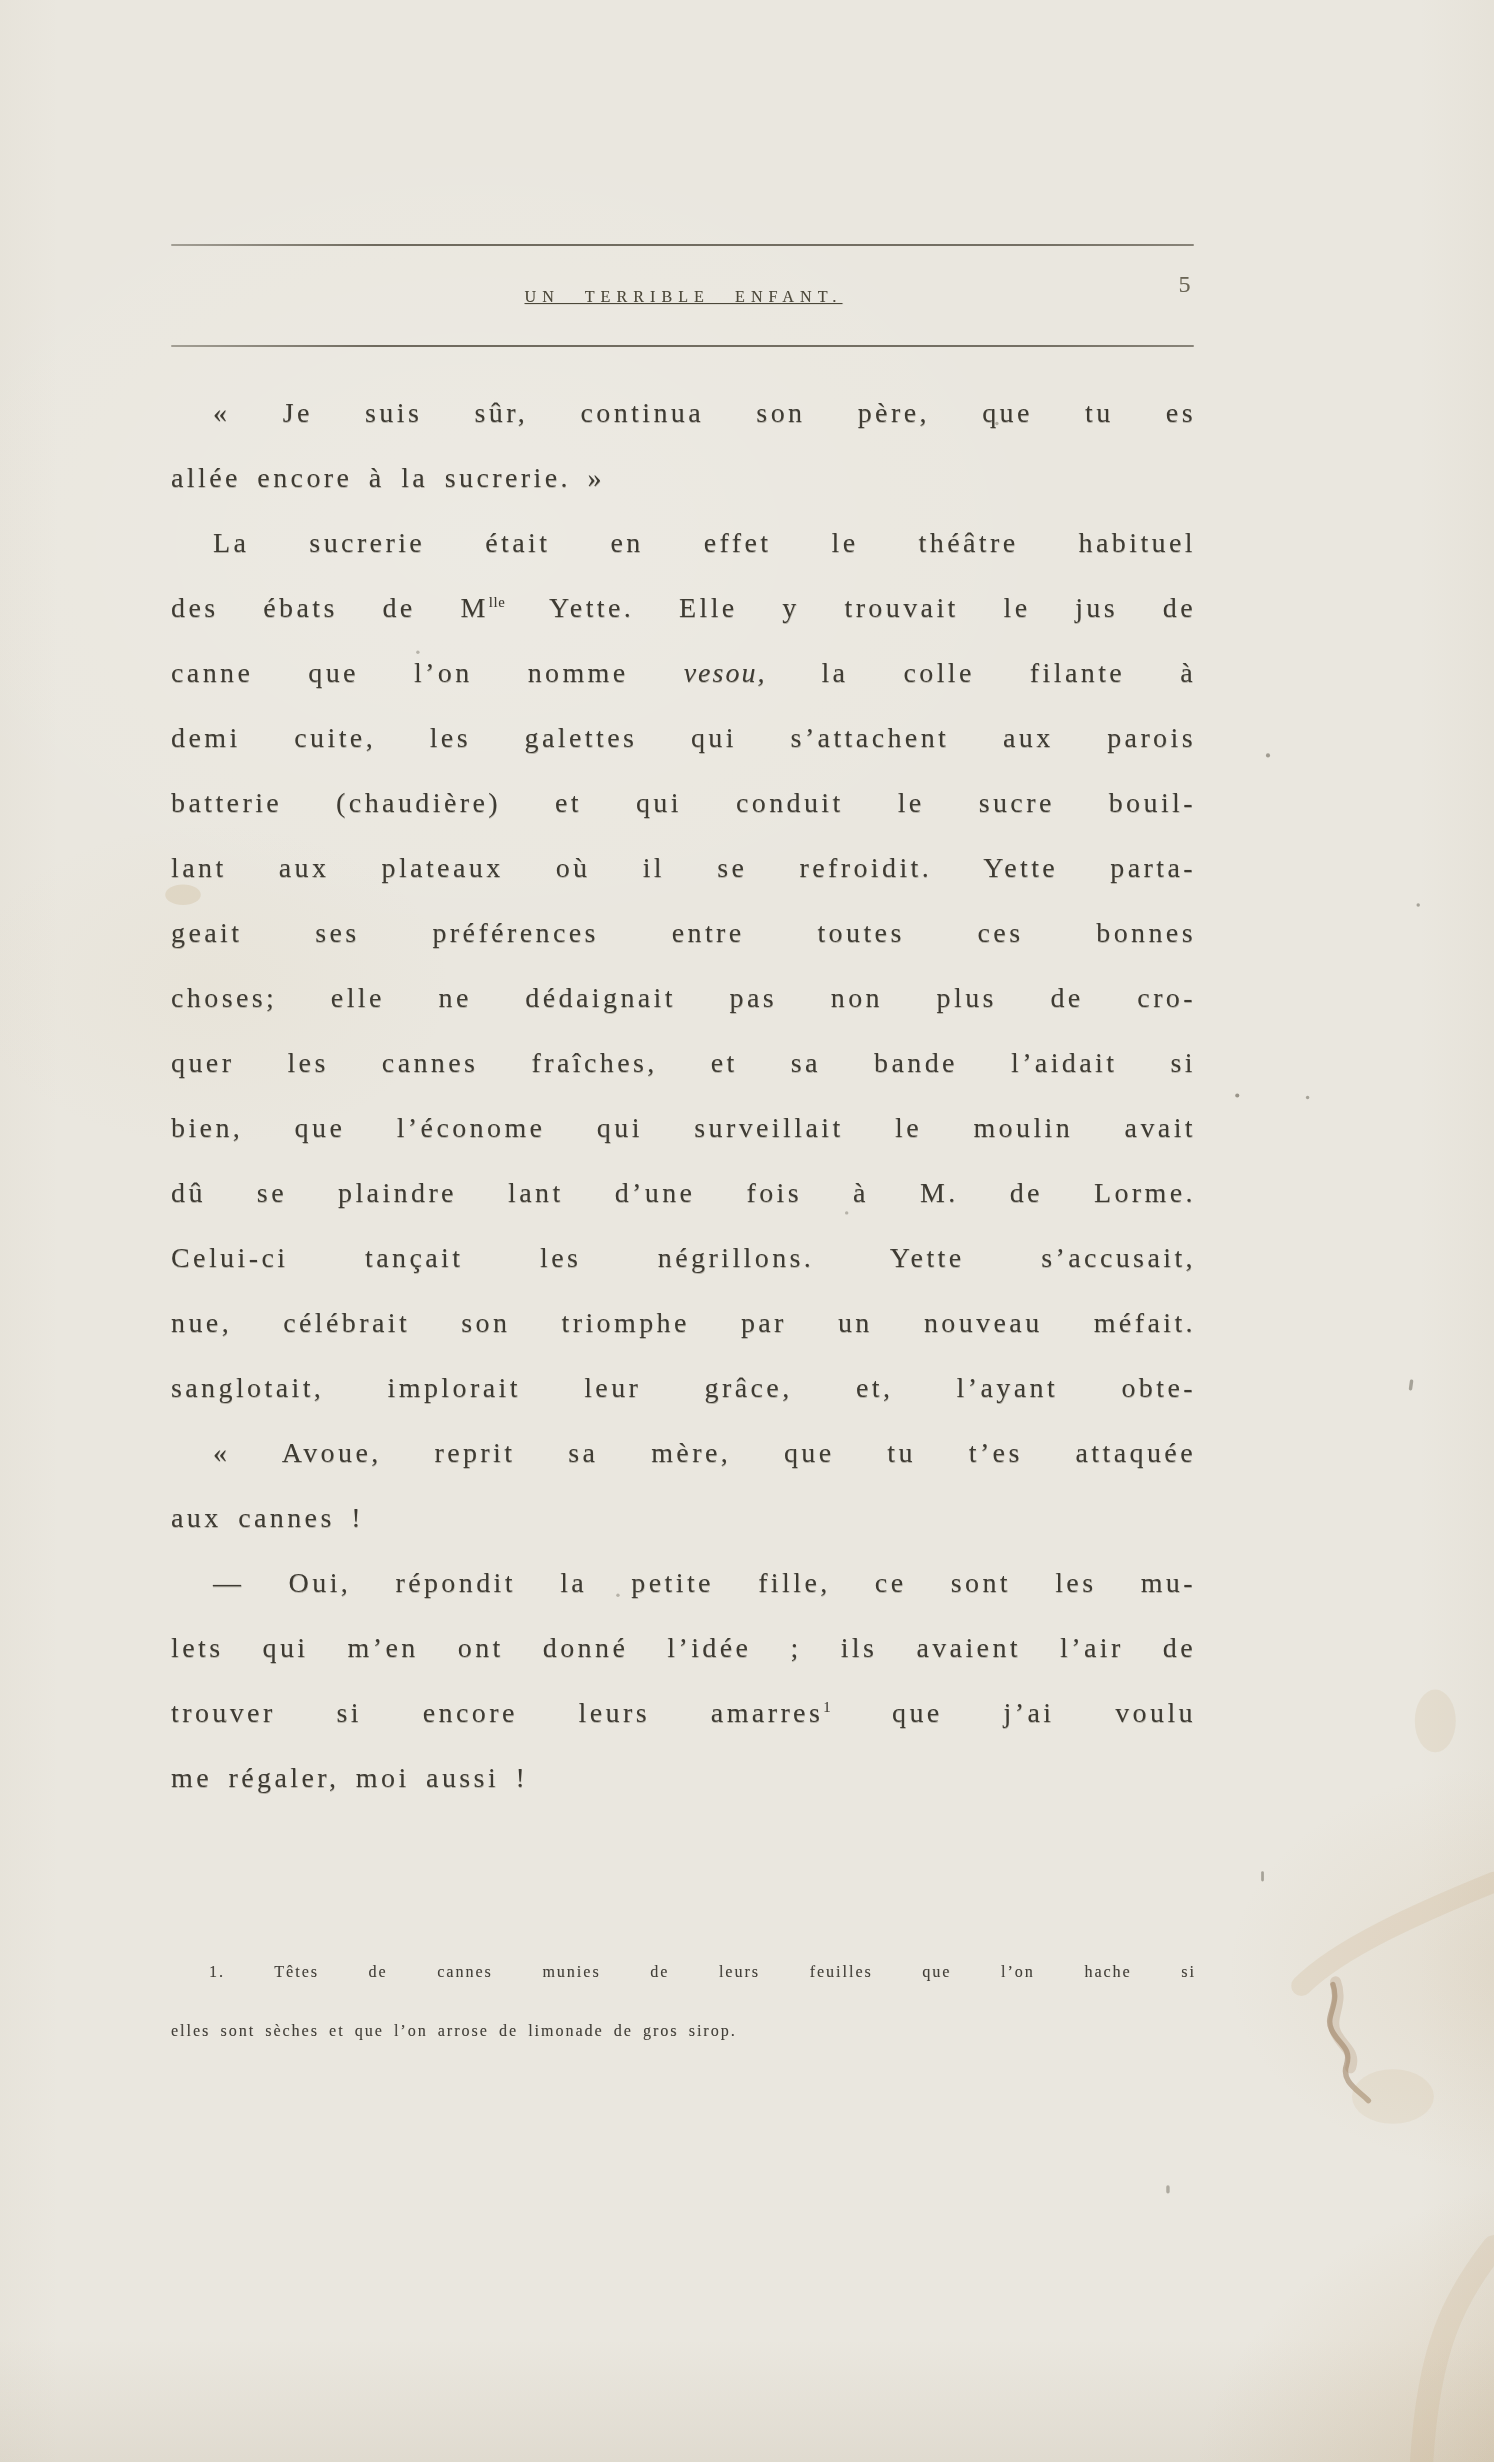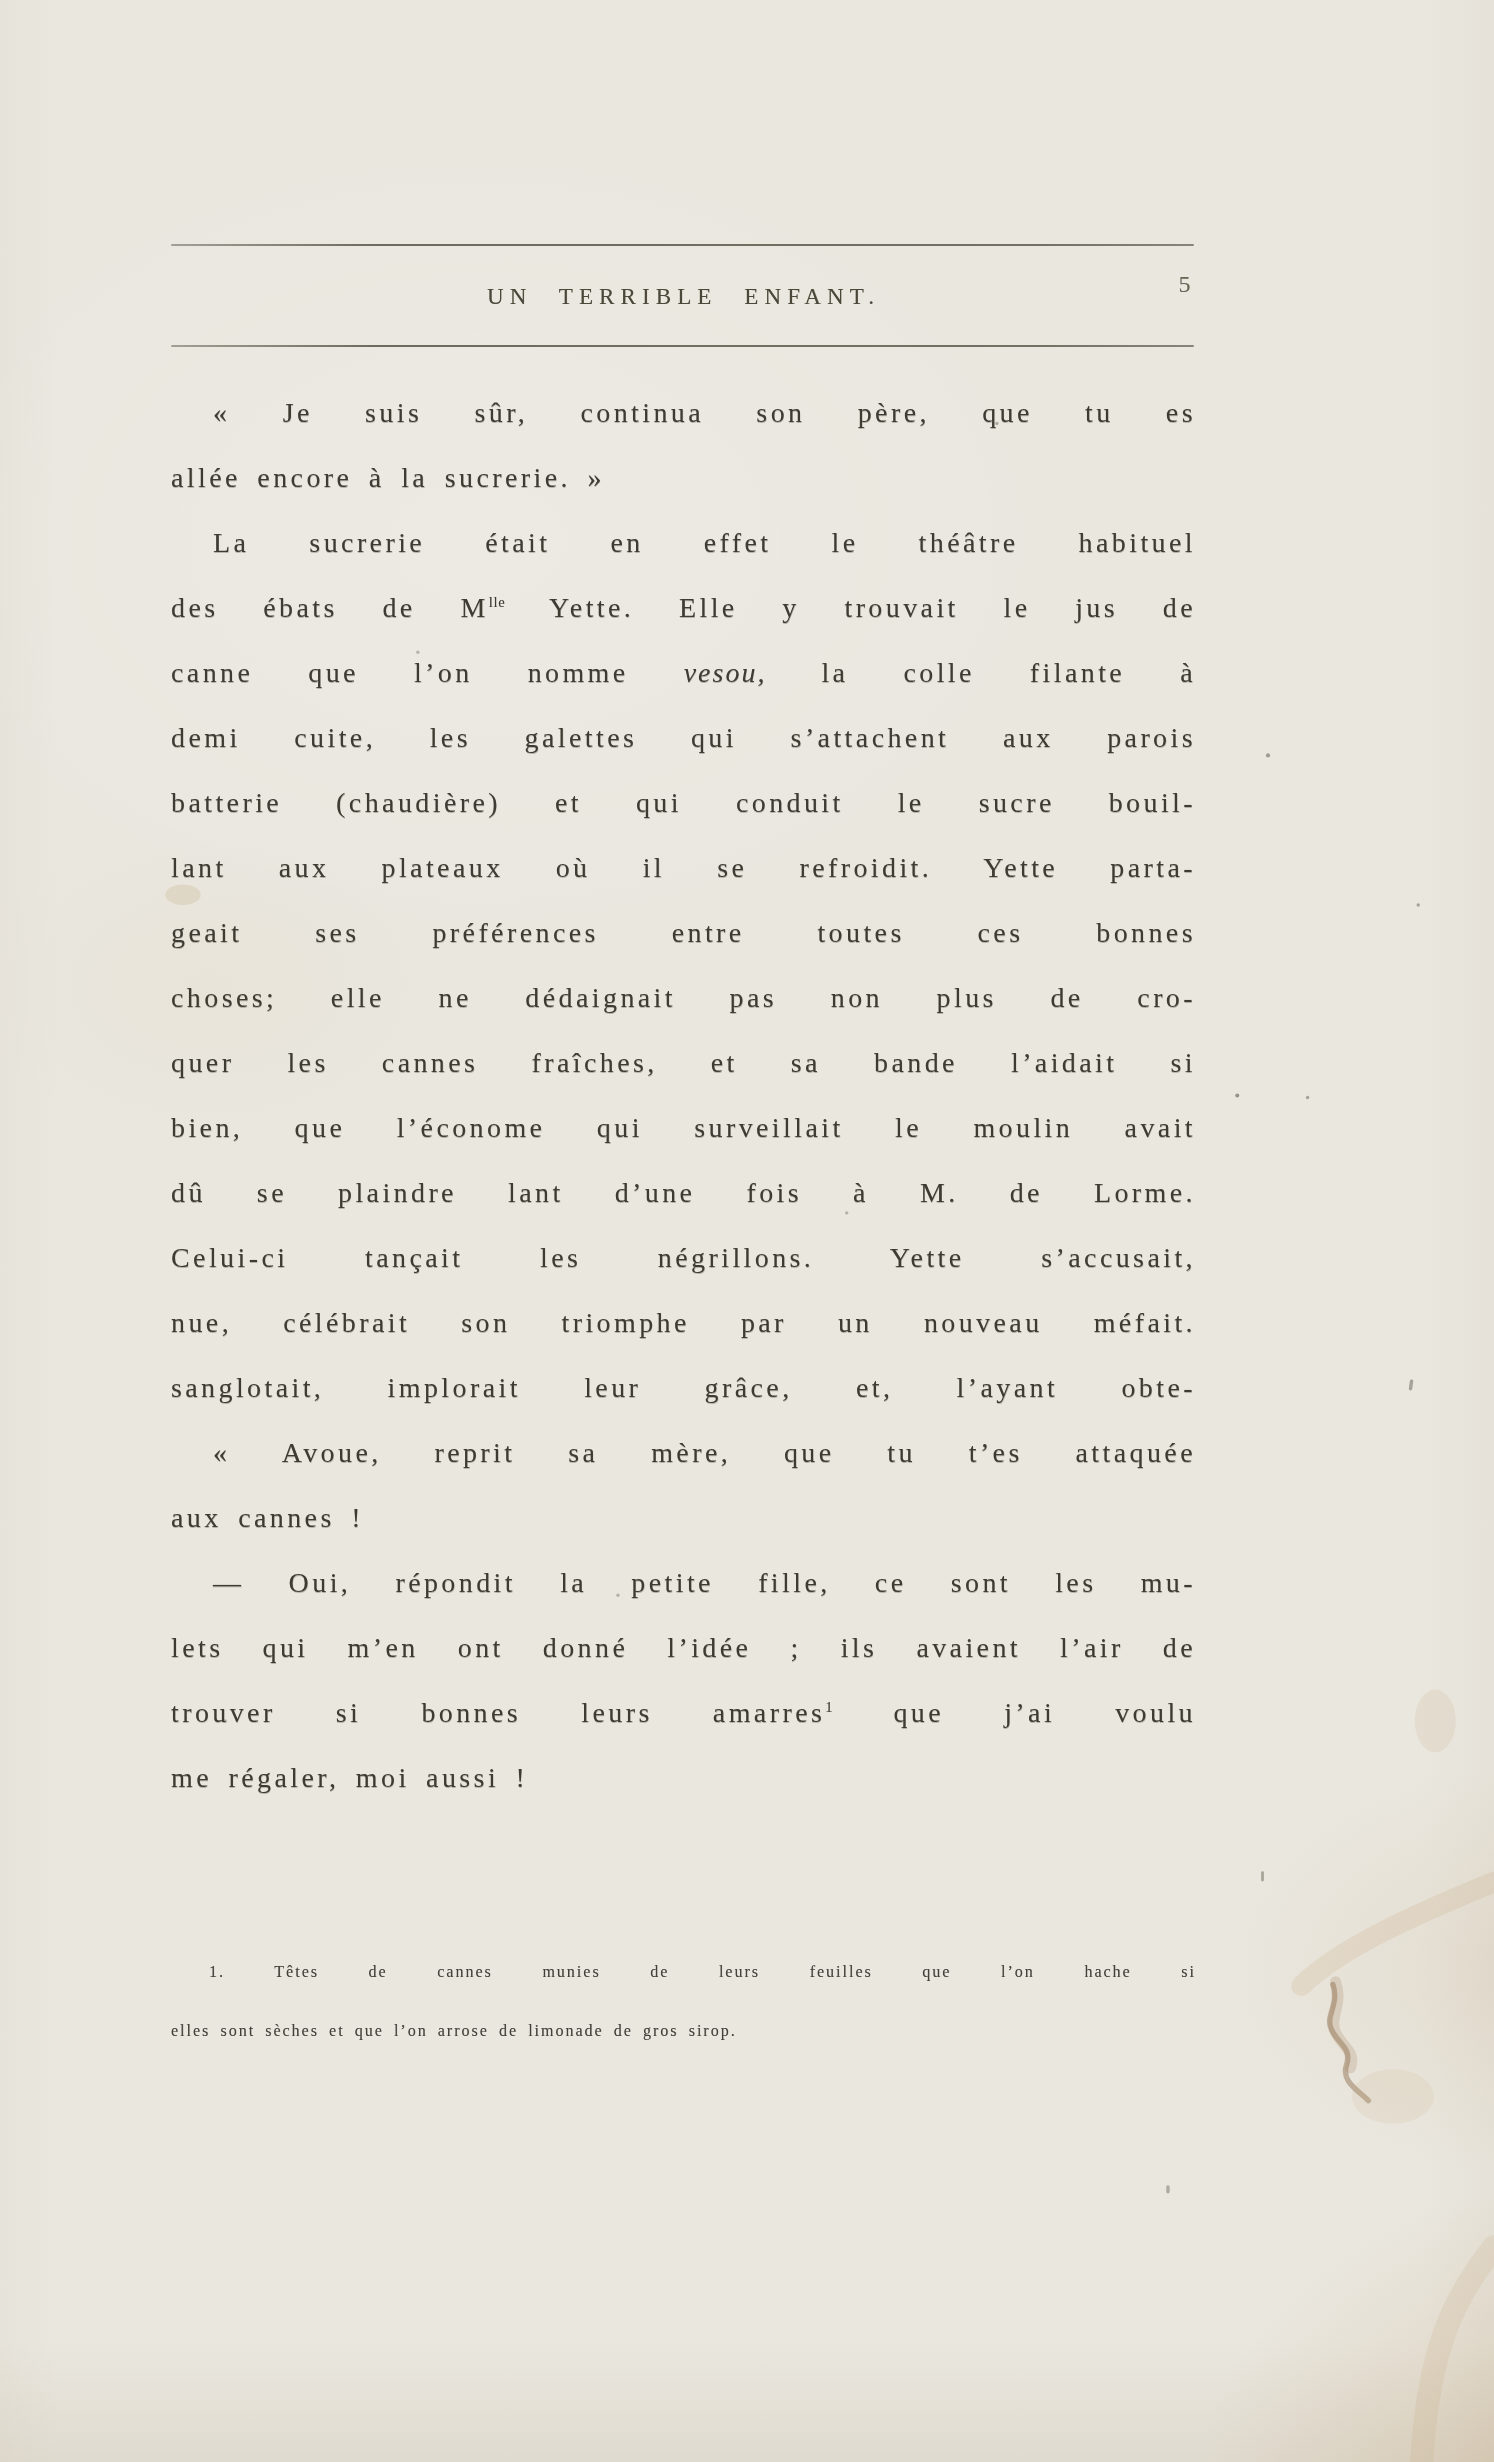--- a/index.html
+++ b/index.html
@@ -40,25 +40,26 @@
   .rule-top    { top: 244px; }
   .rule-bottom { top: 345px; }
   .head-row {
     top: 275px;
     height: 44px;
     display: flex;
     align-items: center;
     justify-content: center;
   }
   .head-title {
-    font-size: 23px;
+    font-size: 16px;
     letter-spacing: 6.1px;
     word-spacing: 15px;
     color: #4b4739;
     text-shadow: 0.3px 0.3px 0.5px rgba(70,64,50,0.35);
+    text-decoration: underline;
   }
   .page-number {
     position: absolute;
     right: 5.5px;
     top: -4.1px;
     font-size: 24px;
     color: #55503f;
     opacity: 0.85;
     text-shadow: 0.3px 0.3px 0.5px rgba(70,64,50,0.3);
   }
@@ -138,21 +139,21 @@
       <div class="line"><span>quer les cannes fraîches, et sa bande l’aidait si</span></div>
       <div class="line"><span>bien, que l’économe qui surveillait le moulin avait</span></div>
       <div class="line"><span>dû se plaindre lant d’une fois à M. de Lorme.</span></div>
       <div class="line"><span>Celui-ci tançait les négrillons. Yette s’accusait,</span></div>
       <div class="line"><span>nue, célébrait son triomphe par un nouveau méfait.</span></div>
       <div class="line"><span>sanglotait, implorait leur grâce, et, l’ayant obte-</span></div>
       <div class="line indent"><span>« Avoue, reprit sa mère, que tu t’es attaquée</span></div>
       <div class="line last"><span>aux cannes !</span></div>
       <div class="line indent"><span>— Oui, répondit la petite fille, ce sont les mu-</span></div>
       <div class="line"><span>lets qui m’en ont donné l’idée ; ils avaient l’air de</span></div>
-      <div class="line"><span>trouver si bonnes leurs amarres</span><span class="seg-sup">1</span><span> que j’ai voulu</span></div>
+      <div class="line"><span>trouver si encore leurs amarres</span><span class="seg-sup">1</span><span> que j’ai voulu</span></div>
       <div class="line last"><span>me régaler, moi aussi !</span></div>
     </div>
 
   <div class="column footnote" id="footnote">
       <div class="line indent"><span>1. Têtes de cannes munies de leurs feuilles que l’on hache si</span></div>
       <div class="line last"><span>elles sont sèches et que l’on arrose de limonade de gros sirop.</span></div>
     </div>
 
   <svg class="stains" viewBox="0 0 2188 3605" xmlns="http://www.w3.org/2000/svg" aria-hidden="true">
 

